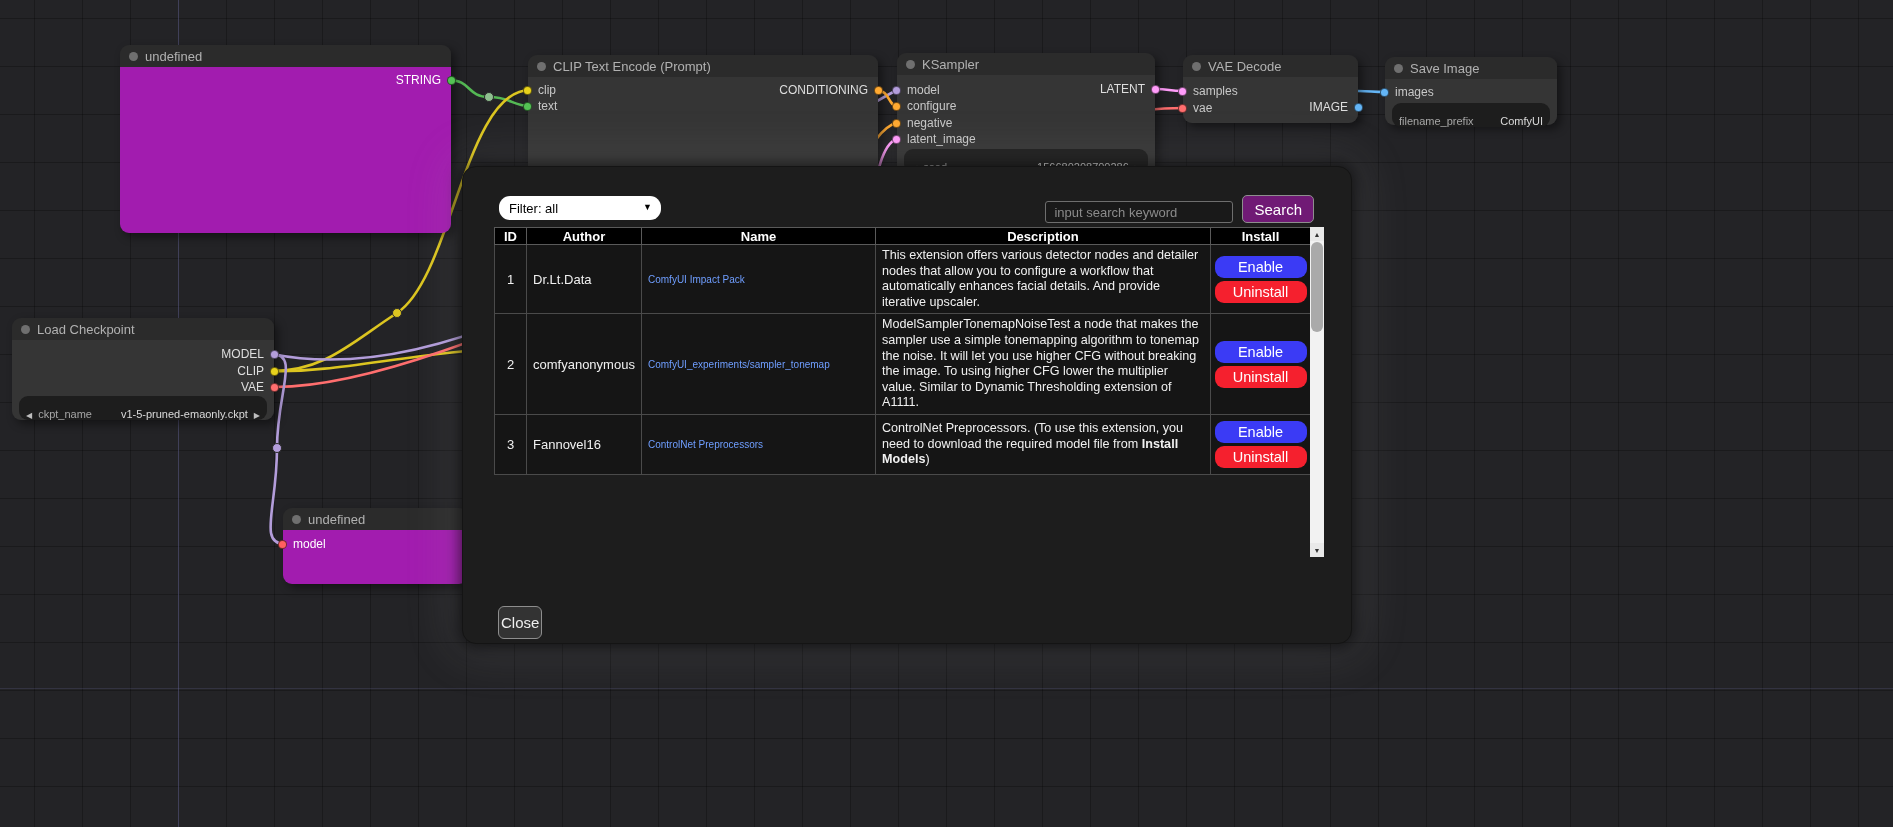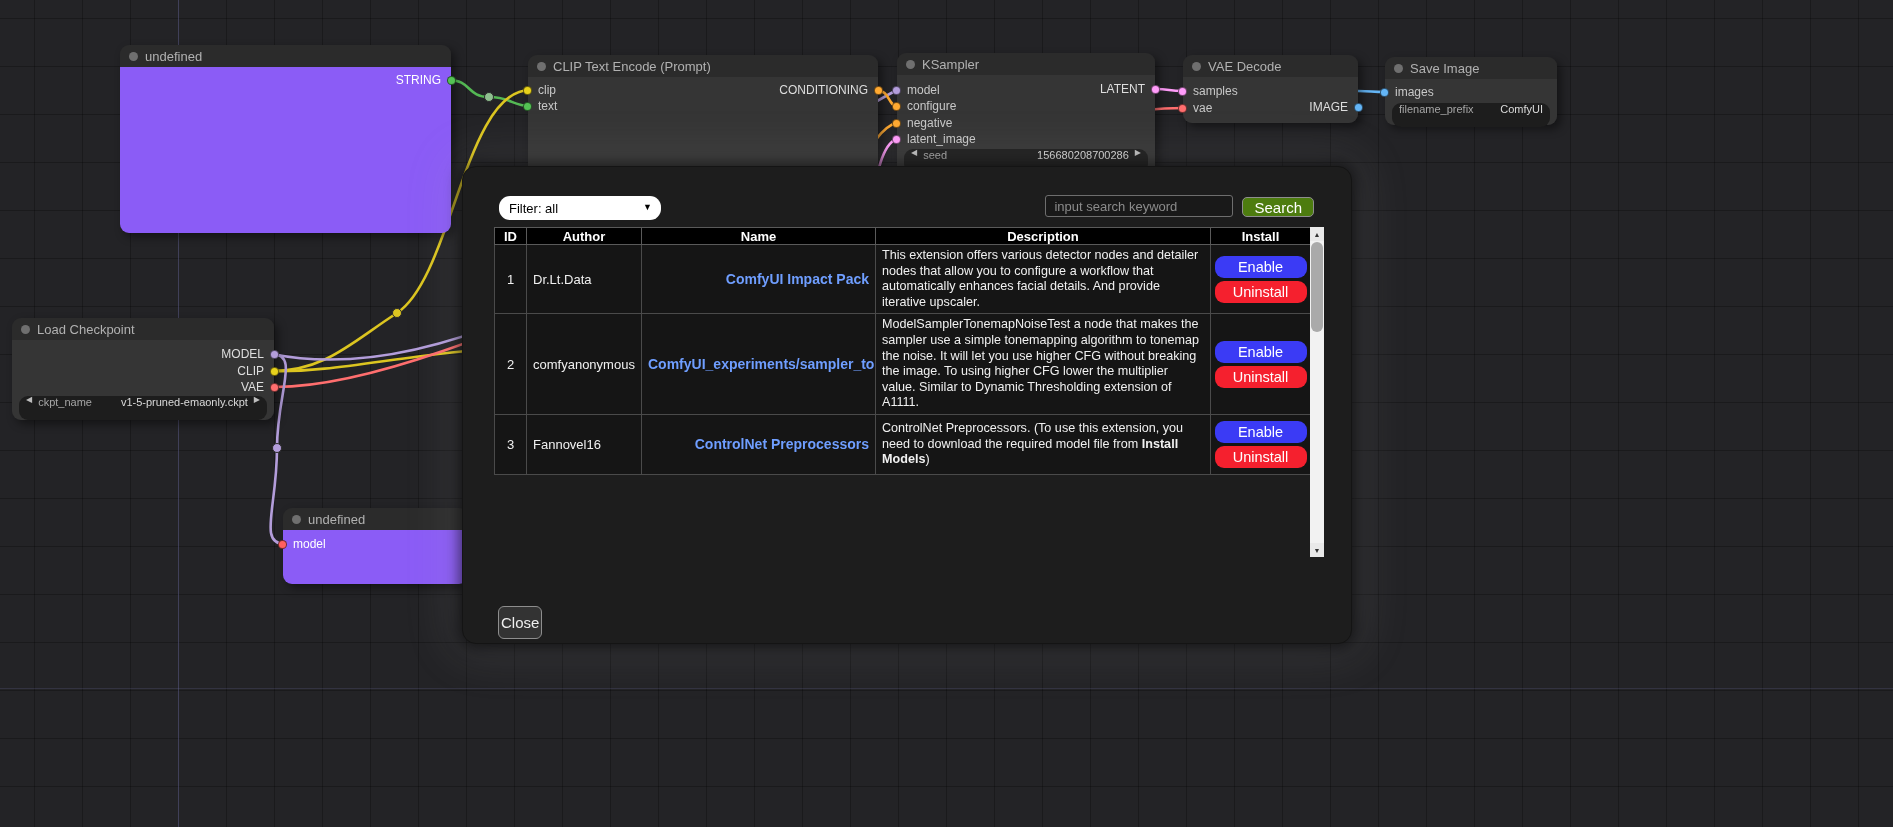--- a/index.html
+++ b/index.html
@@ -19,29 +19,29 @@
 
   
   svg.wires { position:absolute; left:0; top:0; z-index:1; pointer-events:none; }
   svg.wires path { fill:none; stroke-width:2.6px; stroke-linecap:round; }
 
   
   .node { position:absolute; z-index:2; border-radius:9px; box-shadow:4px 4px 10px rgba(0,0,0,0.45); }
   .node-head { height:22px; background:#2b2b2b; border-radius:9px 9px 0 0; display:flex; align-items:center; gap:7px; padding:0 9px; font-size:13px; color:#b1b1b1; }
   .node-dot { width:9px; height:9px; border-radius:50%; background:#6f6f6f; flex:0 0 auto; }
   .node-body { position:absolute; left:0; right:0; top:22px; bottom:0; background:#353535; border-radius:0 0 9px 9px; }
-  .node.red .node-body { background:#8b5cf6; }
+  .node.red .node-body { background:#a21caf; }
   .port { position:absolute; height:12px; display:flex; align-items:center; gap:6px; font-size:12px; color:#c8c8c8; white-space:nowrap; }
   .port.in  { left:-5px; }
   .port.out { right:-5px; flex-direction:row; }
   .port .pdot { width:9px; height:9px; border-radius:50%; border:1px solid rgba(0,0,0,0.55); flex:0 0 auto; }
   .port.out .plabel { order:-1; color:#dedede; }
   .node.red .port { color:#fff; }
   .node.red .port.out .plabel { color:#fff; }
-  .widget { position:absolute; left:7px; right:7px; height:24px; background:#1d1d1d; border-radius:9px; display:flex; align-items:flex-start; gap:6px; padding:0 7px; font-size:11px; color:#c5c5c5; }
+  .widget { position:absolute; left:7px; right:7px; height:24px; background:#1d1d1d; border-radius:9px; display:flex; align-items:flex-end; gap:6px; padding:0 7px; font-size:11px; color:#c5c5c5; }
   .widget .arrow { font-size:8px; color:#bdbdbd; line-height:1; }
   .widget .wname { color:#a6a6a6; }
   .widget .wvalue { margin-left:auto; color:#dadada; }
 
   
   .dialog {
     position:absolute; left:462px; top:166px; width:890px; height:478px; z-index:10;
     background:#1d1d1d; border:1px solid #141414; border-radius:14px;
     box-shadow:0 0 14px 3px rgba(0,0,0,0.55), 0 0 46px 14px rgba(170,170,170,0.13);
   }
@@ -52,30 +52,30 @@
     background:#fff; color:#000; border:none; border-radius:11px;
     font-size:13px; padding:0 24px 0 10px; font-family:"Liberation Sans", sans-serif;
   }
   .search-group { position:absolute; right:37px; top:28px; display:flex; align-items:flex-end; gap:9px; }
   .search-group input {
     width:188px; height:22px; background:#191919; border:1px solid #6e6e6e; border-radius:3px;
     color:#ddd; font-size:13px; padding:0 8px; font-family:"Liberation Sans", sans-serif;
   }
   .search-group input::placeholder { color:#8b8b8b; }
   .search-btn {
-    height:20px; padding:0 11px; background:#4d7c0f; border:1px solid #8e8e8e; border-radius:5px;
+    height:28px; padding:0 11px; background:#701a75; border:1px solid #8e8e8e; border-radius:5px;
     color:#fff; font-size:15px; font-family:"Liberation Sans", sans-serif; cursor:pointer;
   }
   .table-wrap { position:absolute; left:31px; top:60px; width:830px; height:330px; }
   table.ext { border-collapse:collapse; table-layout:fixed; width:816px; }
   table.ext th { background:#000; color:#fff; font-size:13px; font-weight:bold; border:1px solid #5a5a5a; height:17px; padding:0 2px; }
   table.ext td { border:1px solid #4a4a4a; background:#151515; color:#f0f0f0; vertical-align:middle; }
   td.c-id { text-align:center; font-size:13px; }
   td.c-author { padding:0 6px; font-size:13px; }
-  td.c-name { padding:0 6px; font-size:14px; font-weight:bold; white-space:nowrap; overflow:hidden;text-align:right; }
+  td.c-name { padding:0 6px; font-size:10px; font-weight:normal; white-space:nowrap; overflow:hidden; }
   td.c-name a { color:#6f9eff; text-decoration:none; cursor:pointer; }
   td.c-desc { padding:3px 6px; font-size:12.6px; line-height:15.6px; }
   td.c-install { text-align:center; padding:3px 0; }
   .btn-enable, .btn-uninstall {
     display:block; width:92px; height:22px; margin:3px auto; border:none; border-radius:9px;
     color:#fff; font-size:14.5px; line-height:20px; padding:0; cursor:pointer;
     font-family:"Liberation Sans", sans-serif;
   }
   .btn-enable { background:#3b3bf5; }
   .btn-uninstall { background:#f5202e; }

